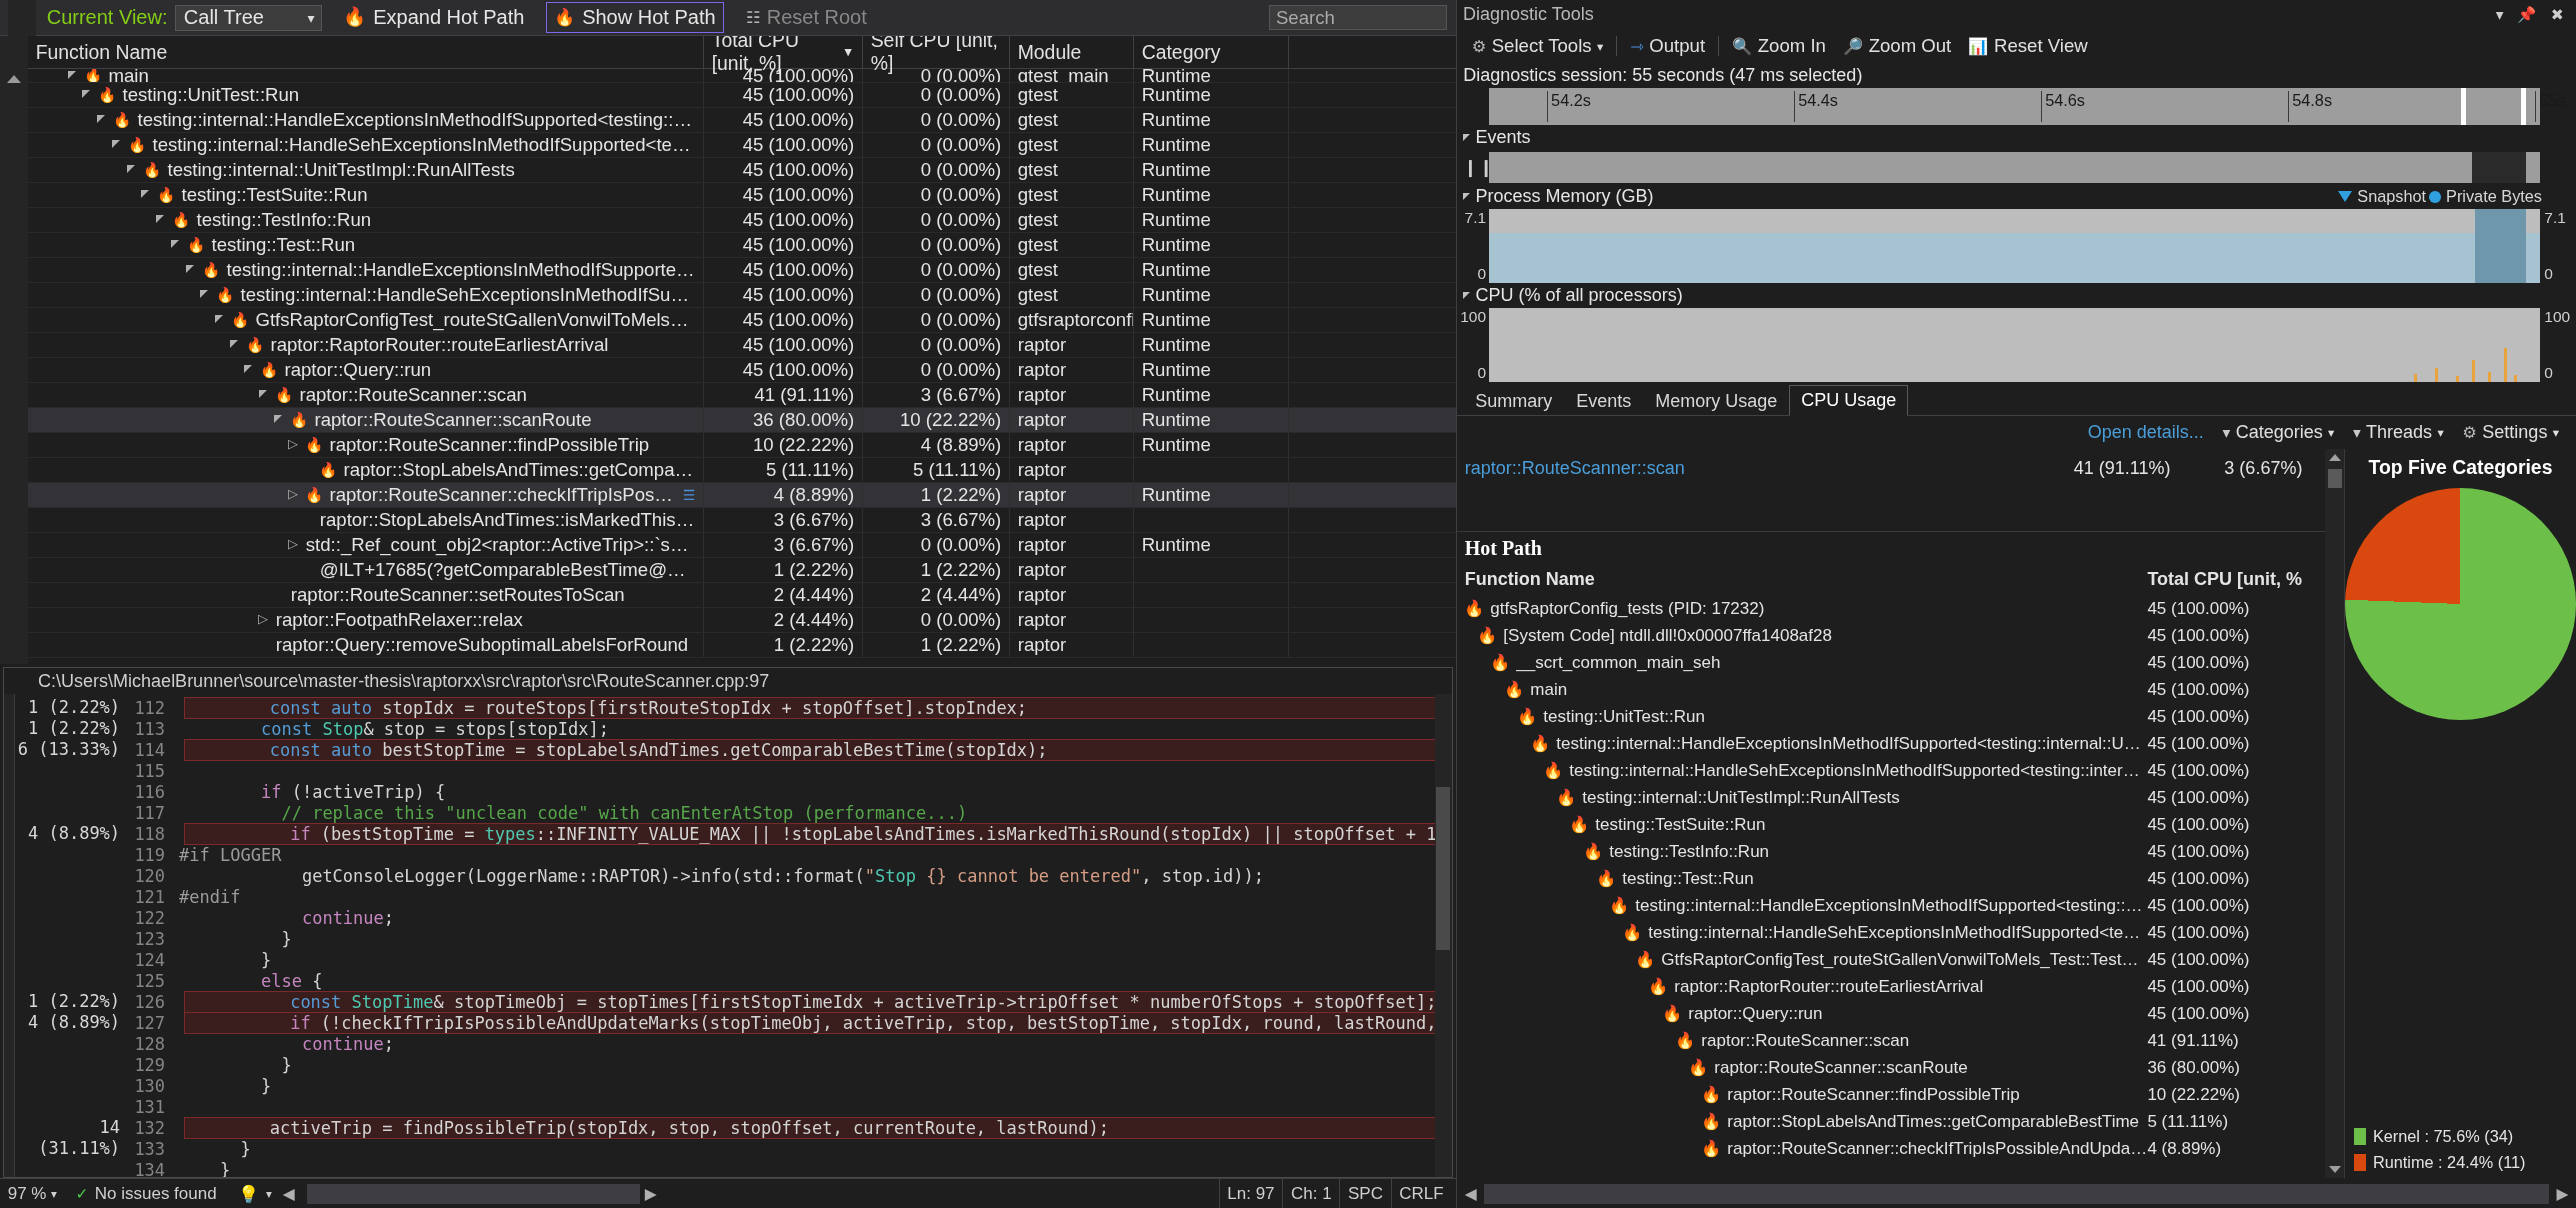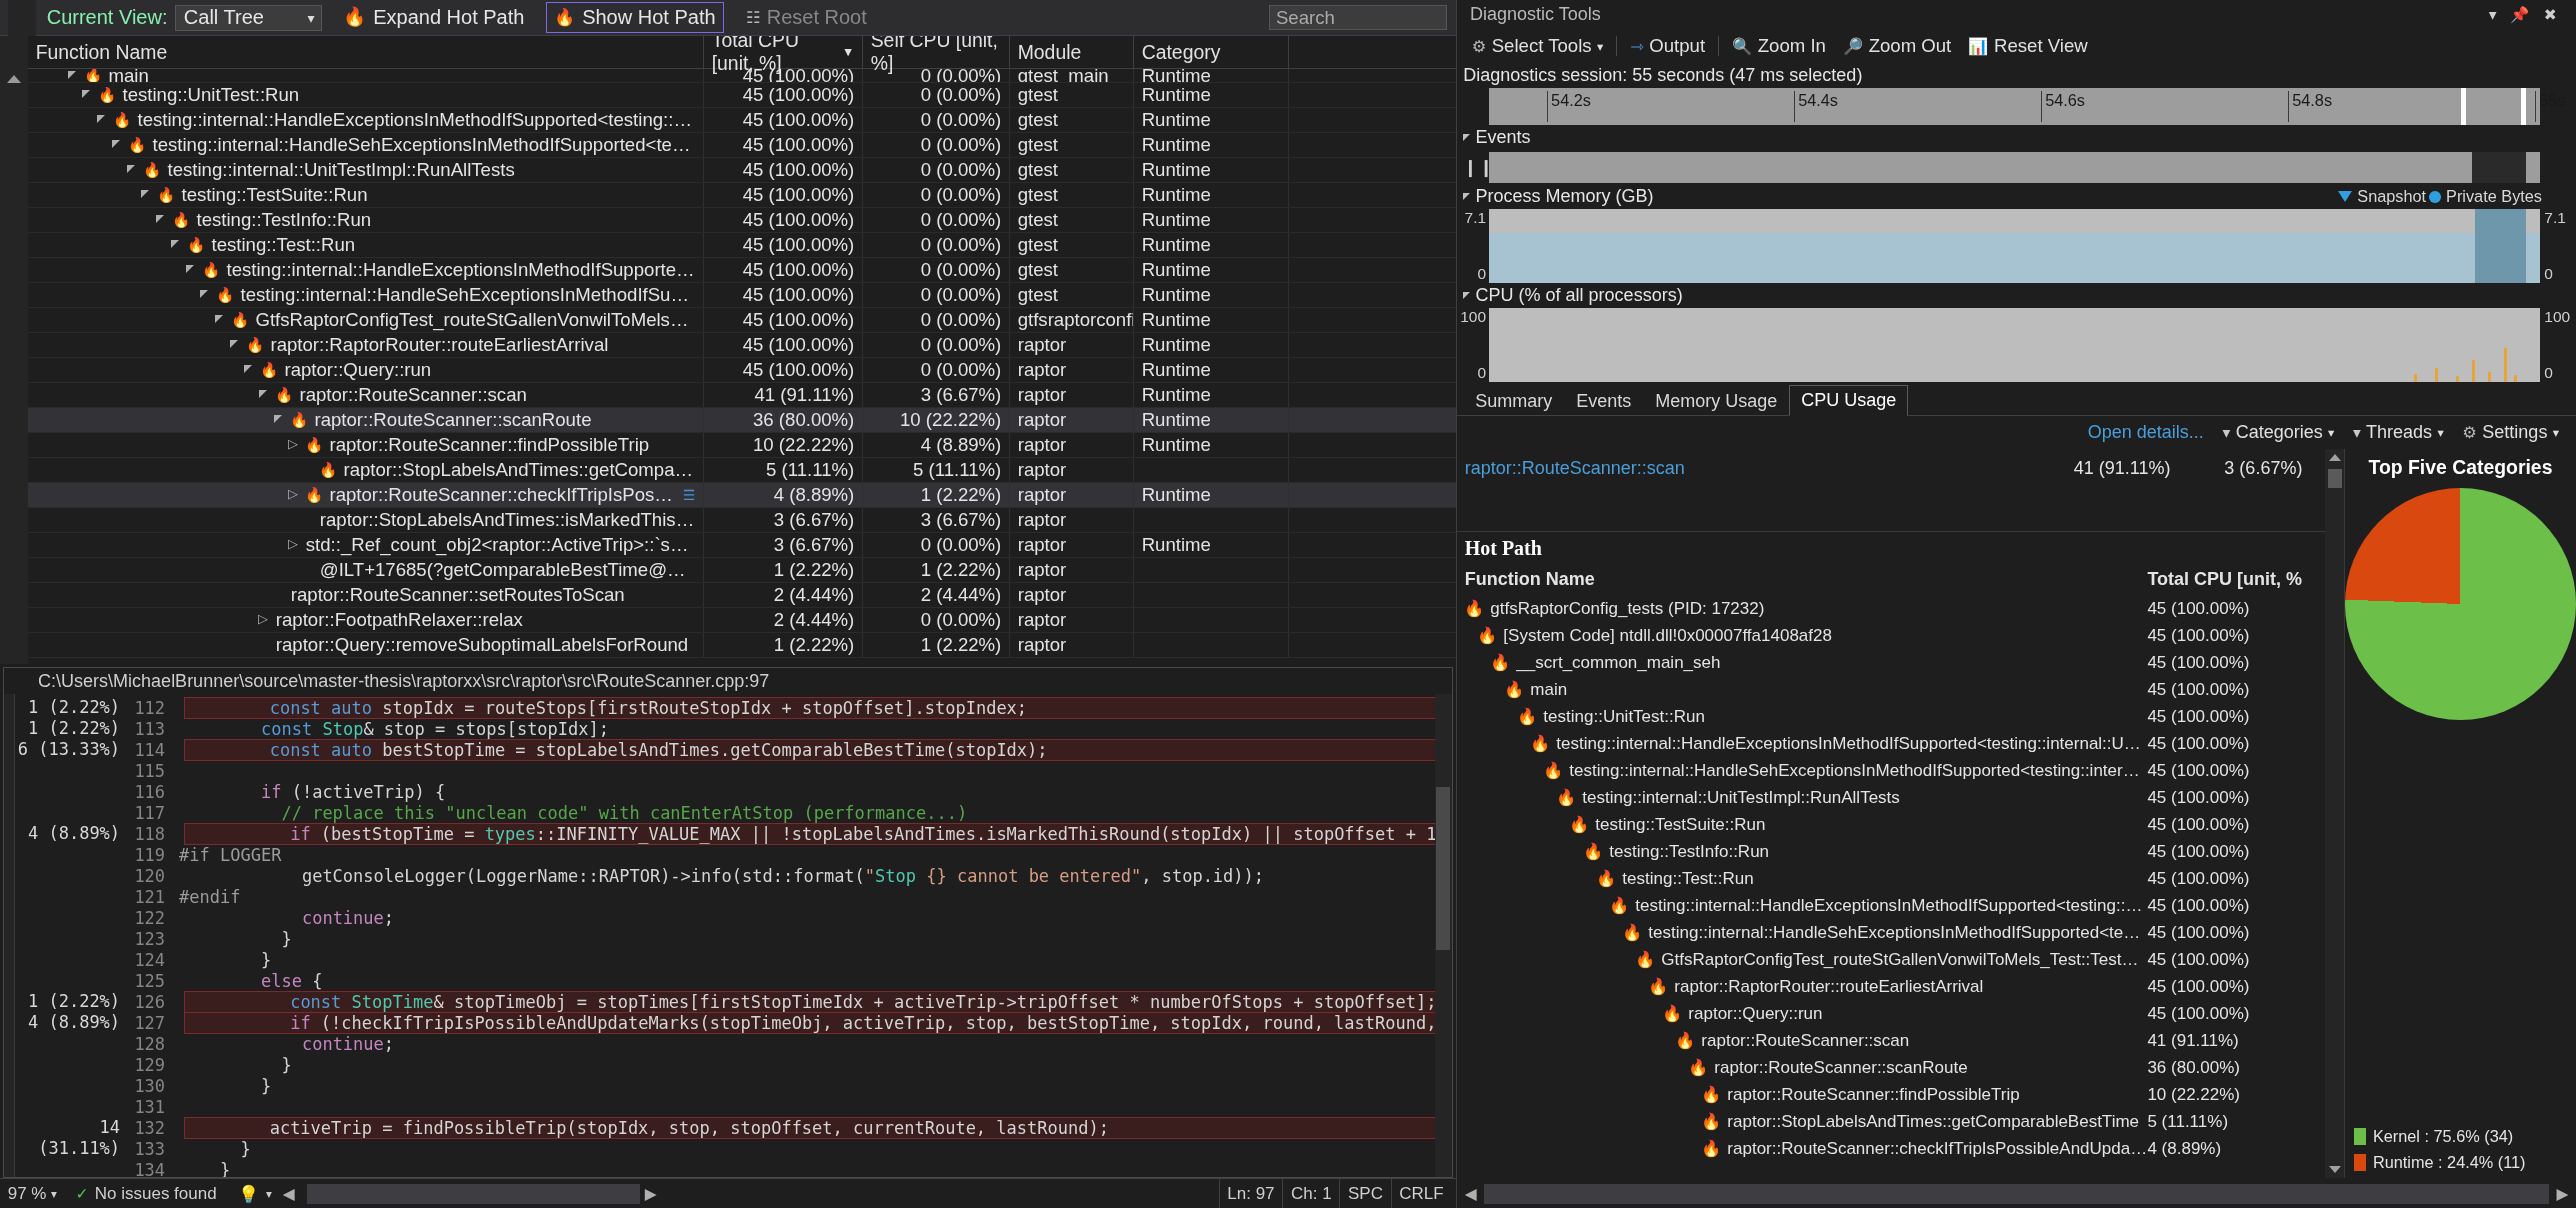--- a/index.html
+++ b/index.html
@@ -16,21 +16,21 @@
   .left { width: 1457px; height: 1209px; display: flex; flex-direction: column; background: #1e1e1e; border-right: 0.8px solid #3f3f46; }
 
   .toolbar {
     height: 36px; flex: 0 0 36px;
     background: #2d2d30;
     display: flex; align-items: center;
     padding-left: 7.7px; gap: 0px;
     border-bottom: 0.8px solid #3f3f46;
   }
   .tb-gutter { width: 28px; height: 36px; background: #252526; }
-  .tb-label { font-size: 20px; color: #86efac; margin-left: 11px; margin-right: 7.7px; white-space: nowrap; }
+  .tb-label { font-size: 20px; color: #84cc16; margin-left: 11px; margin-right: 7.7px; white-space: nowrap; }
   .tb-select {
     background: #3c3c3c; border: 0.8px solid #555; color: #e6e6e6;
     font-size: 20px; height: 26px; padding: 0 26px 0 7.7px;
     font-family: "Liberation Sans", sans-serif;
     position: relative; display: inline-flex; align-items: center; min-width: 147px;
   }
   .sel-wrap { position: relative; display: inline-block; }
   .sel-arrow { position: absolute; right: 7.7px; top: 50%; transform: translateY(-50%); font-size: 14px; color: #ddd; pointer-events: none; }
   .tb-btn { display: inline-flex; align-items: center; gap: 6.2px; font-size: 20px; color: #e6e6e6; padding: 3.1px 7.7px; margin-left: 14px; white-space: nowrap; }
   .tb-btn.active { border: 0.8px solid #7b68ee; background: #2d2d30; }
@@ -97,21 +97,21 @@
   .sb-zoom { display: flex; align-items: center; gap: 4.6px; padding: 0 7.7px; }
   .sb-item { padding: 0 11px; display: flex; align-items: center; gap: 6.2px; }
   .sb-right { margin-left: auto; display: flex; align-items: center; gap: 0px; padding-right: 4.6px; }
   .sb-box { padding: 0 7.7px; border-left: 0.8px solid #3f3f46; height: 31px; display: flex; align-items: center; }
   .hscroll { width: 333px; height: 20px; background: #3e3e42; margin-left: 7.7px; }
   .hs-track { width: 387px; display: flex; align-items: center; gap: 4.6px; }
   .chk { color: #4ec94e; font-size: 15.5px; }
 
   
   .right { width: 1119px; height: 1209px; background: #1e1e1e; display: flex; flex-direction: column; }
-  .dt-title { height: 29.4px; flex: 0 0 29.4px; display: flex; align-items: center; padding: 0 13px; font-size: 18px; color: #b9b9b9; }
+  .dt-title { height: 29.4px; flex: 0 0 29.4px; display: flex; align-items: center; padding: 0 6px; font-size: 18px; color: #b9b9b9; }
   .dt-wincontrols { margin-left: auto; display: flex; gap: 14px; align-items: center; color: #cfcfcf; font-size: 15.5px; padding-right: 6.2px; }
   .dt-toolbar { height: 34px; flex: 0 0 34px; display: flex; align-items: center; padding: 0 6.2px; gap: 0px; font-size: 18.6px; color: #e0e0e0; }
   .dtb { display: inline-flex; align-items: center; gap: 5.4px; padding: 0 8.5px; white-space: nowrap; }
   .dtb-sep { width: 0.8px; height: 20px; background: #4a4a4a; margin: 0 4.6px; }
   .gi { color: #b7b7b7; font-size: 16.3px; }
   .gi.blue { color: #4a90d9; }
   .dt-session { height: 25px; flex: 0 0 25px; display: flex; align-items: center; padding-left: 6.2px; font-size: 18px; color: #e6e6e6; }
 
   .ruler { height: 37px; flex: 0 0 37px; display: flex; padding: 0 6.2px 0 6.2px; }
   .ruler-gut { width: 26px; flex: 0 0 26px; }

